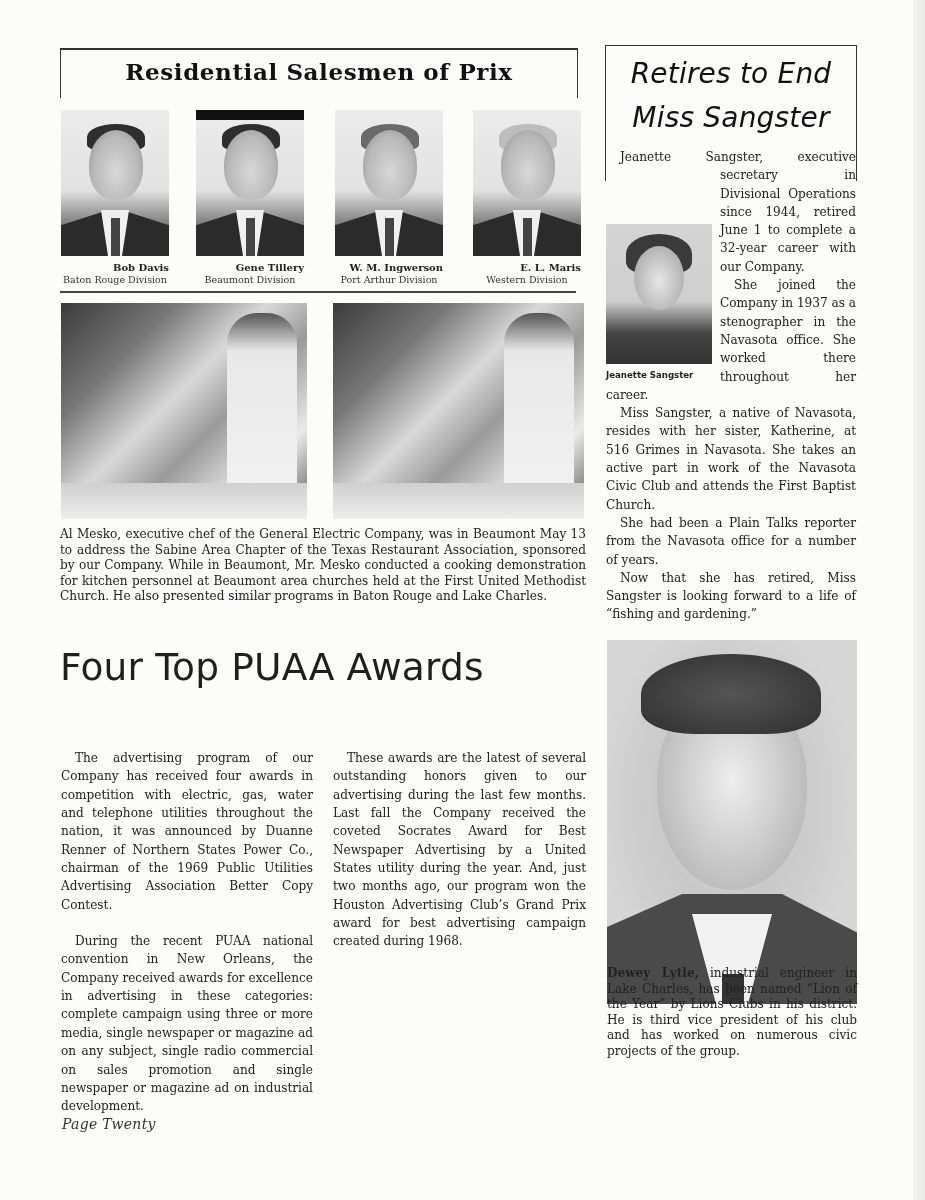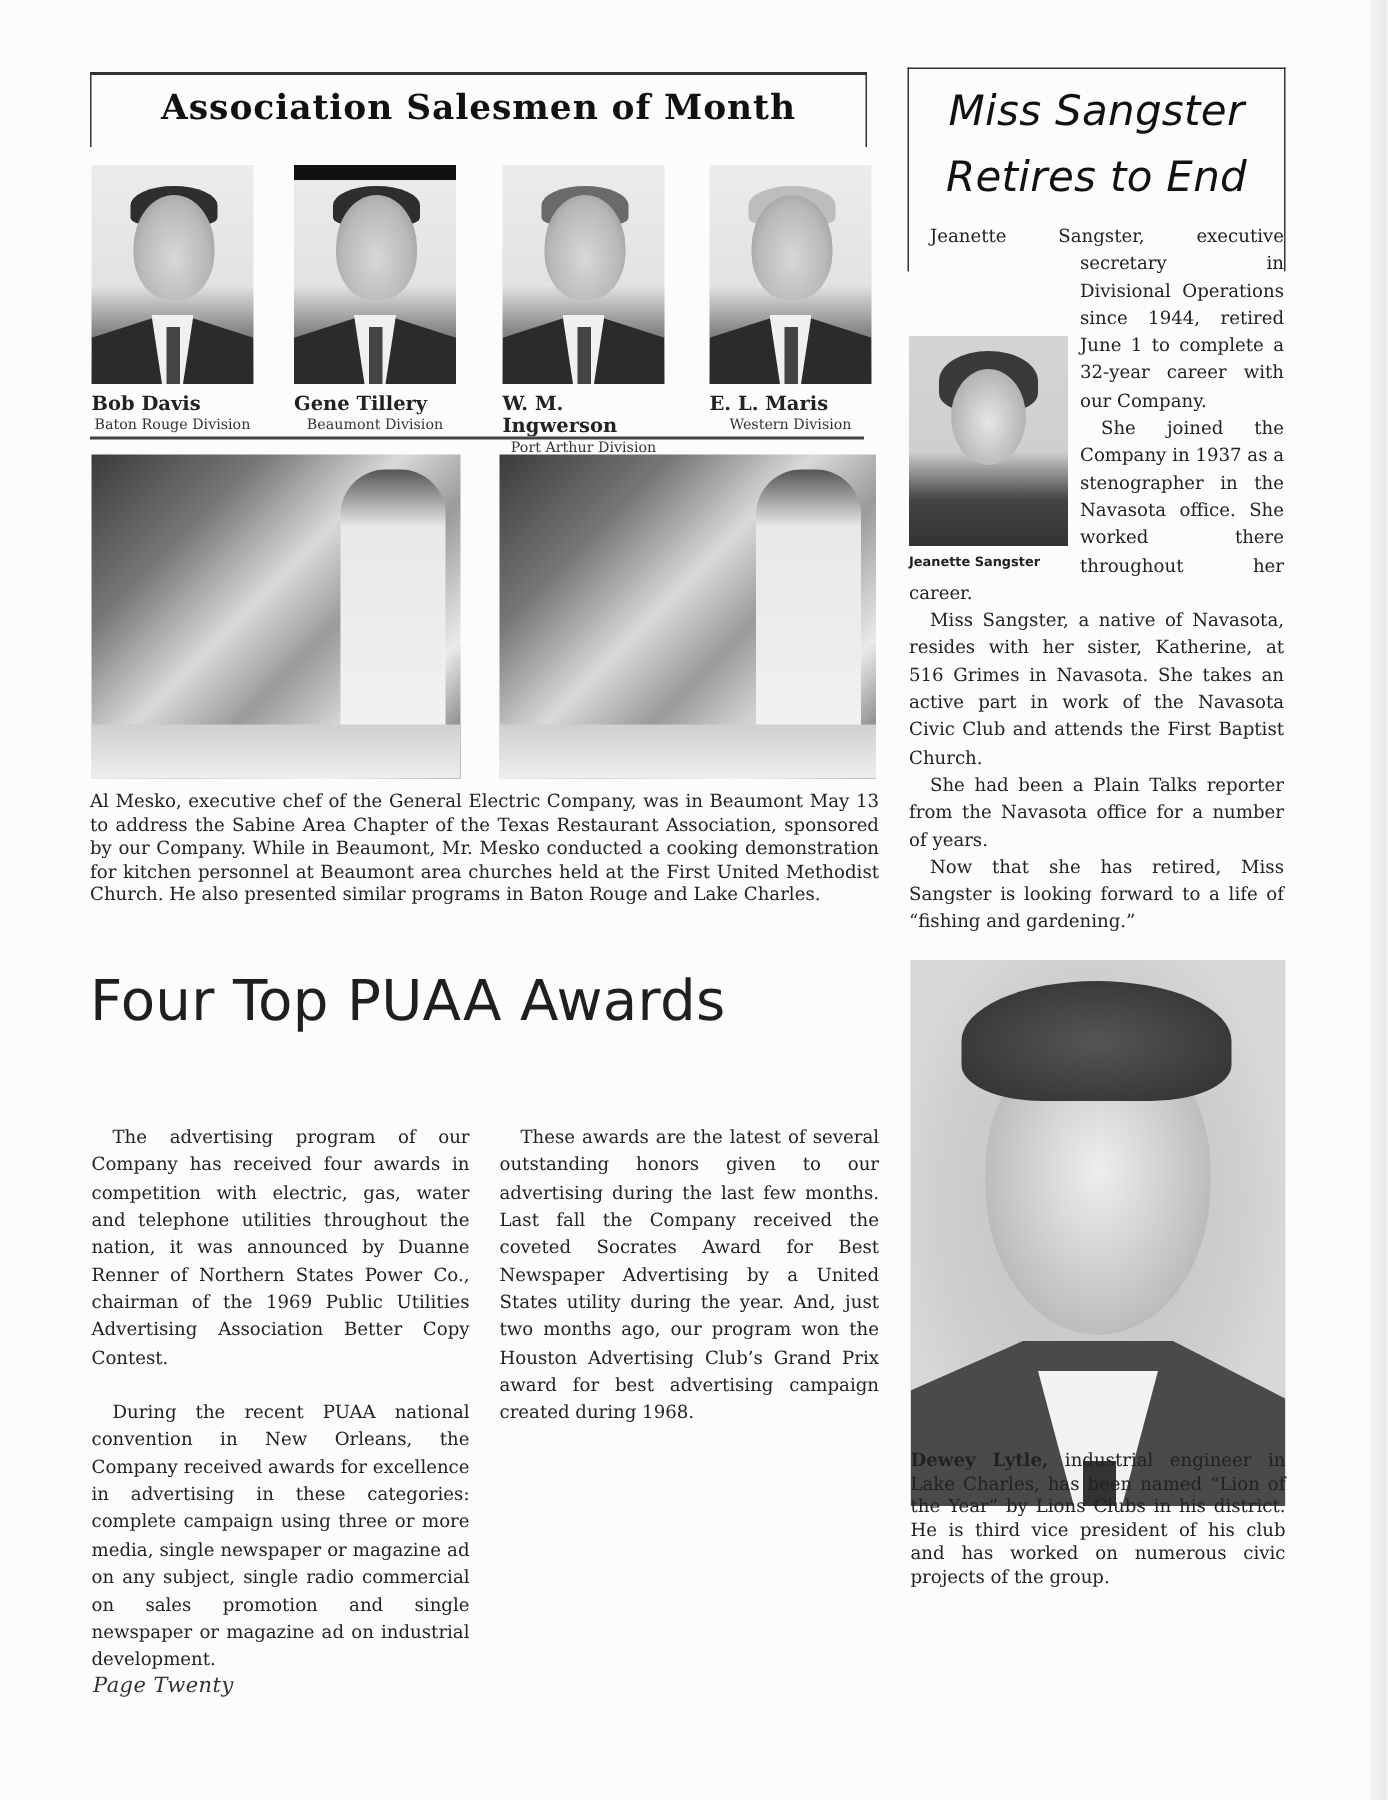--- a/index.html
+++ b/index.html
@@ -10,21 +10,21 @@
   .res-box{left:60px;top:48px;width:516px;height:48px;border-top:2px solid #333;border-left:1.5px solid #333;border-right:1.5px solid #333;}
   .res-title{position:absolute;left:0;right:0;top:8px;text-align:center;font-family:"DejaVu Serif",serif;font-weight:bold;font-size:23px;letter-spacing:0.6px;color:#111;}
   .salesman{top:110px;width:108px;}
   .portrait{width:108px;height:146px;background:linear-gradient(180deg,#ececec 0%,#e2e2e2 55%,#8a8a8a 75%,#3a3a3a 100%);position:relative;overflow:hidden;}
   .portrait .head{position:absolute;left:28px;top:20px;width:54px;height:70px;border-radius:50% 50% 45% 45%;background:radial-gradient(ellipse at 50% 60%,#d8d8d8 0%,#b8b8b8 60%,#888 100%);}
   .portrait .hair{position:absolute;left:26px;top:14px;width:58px;height:26px;border-radius:50% 50% 20% 20%;background:#2e2e2e;}
   .portrait .suit{position:absolute;left:0;bottom:0;width:108px;height:44px;background:#2b2b2b;clip-path:polygon(0 30%,38% 0,62% 0,100% 30%,100% 100%,0 100%);}
   .portrait .shirt{position:absolute;left:40px;bottom:0;width:28px;height:46px;background:#f0f0f0;clip-path:polygon(0 0,100% 0,75% 100%,25% 100%);}
   .portrait .tie{position:absolute;left:50px;bottom:0;width:9px;height:38px;background:#444;}
   .portrait.topbar::before{content:"";position:absolute;left:0;top:0;width:108px;height:10px;background:#111;}
-  .sm-name{text-align:left;font-size:13px;font-weight:bold;margin-top:6px;color:#222;}
+  .sm-name{text-align:right;font-size:10px;font-weight:bold;margin-top:6px;color:#222;}
   .sm-div{text-align:center;font-size:9.5px;color:#333;margin-top:1px;}
   .rule1{left:60px;top:291px;width:516px;height:2px;background:#444;}
   .photo-big{top:303px;height:216px;background:linear-gradient(135deg,#3b3b3b 0%,#777 25%,#d9d9d9 45%,#9a9a9a 60%,#eaeaea 80%,#555 100%);overflow:hidden;}
   .photo-big .chef{position:absolute;width:70px;height:190px;right:10px;top:10px;background:linear-gradient(180deg,#555 0%,#e8e8e8 20%,#f2f2f2 100%);border-radius:30px 30px 4px 4px;}
   .photo-big .table{position:absolute;left:0;bottom:0;right:0;height:36px;background:linear-gradient(180deg,#cfcfcf,#eee);}
   .caption{left:60px;top:527px;width:526px;font-size:12.1px;line-height:15.6px;text-align:justify;color:#222;}
   .caption b{font-weight:normal;}
   
   .sg-box{left:605px;top:45px;width:250px;height:135px;border-top:1.5px solid #333;border-left:1.5px solid #333;border-right:1.5px solid #333;}
   .sg-title{position:absolute;left:0;right:0;top:6px;text-align:center;font-family:"DejaVu Sans",sans-serif;font-style:oblique;font-size:28px;line-height:44px;color:#111;letter-spacing:0.2px;}
@@ -49,21 +49,21 @@
   .lytle-cap{left:607px;top:966px;width:250px;font-size:12.1px;line-height:15.6px;color:#222;text-align:justify;}
   .lytle-cap b{font-weight:bold;}
   .page-num{left:62px;top:1116px;font-family:"DejaVu Serif",serif;font-style:italic;font-size:14px;color:#333;letter-spacing:0.3px;}
 </style>
 </head>
 <body>
 
 <div class="right-edge"></div>
 
 <div class="abs res-box">
-  <div class="res-title">Association Salesmen of Month</div>
+  <div class="res-title">Residential Salesmen of Prix</div>
 </div>
 
 <div class="abs salesman" style="left:61px;">
   <div class="portrait">
       <div class="hair"></div>
       <div class="head"></div>
       <div class="suit"></div>
       <div class="shirt"></div>
       <div class="tie"></div>
     </div>
@@ -114,22 +114,22 @@
   <div class="chef"></div>
     <div class="table"></div>
 </div>
 
 <div class="abs caption">
   <b>Al Mesko,</b><span> executive chef of the General Electric Company, was in Beaumont May 13 to address the Sabine Area Chapter of the Texas Restaurant Association, sponsored by our Company. While in Beaumont, Mr. Mesko conducted a cooking demonstration for kitchen personnel at Beaumont area churches held at the First United Methodist Church. He also presented similar programs in Baton Rouge and Lake Charles.</span>
 </div>
 
 <div class="abs sg-box">
   <div class="sg-title">
+    <div>Retires to End</div>
     <div>Miss Sangster</div>
-    <div>Retires to End</div>
   </div>
 </div>
 
 <div class="abs sg-body">
   <div style="float:left;width:114px;height:36px;"></div>
   <div style="float:left;clear:left;">
     <div class="sg-photo">
         <div class="hair"></div>
         <div class="head"></div>
       </div>

